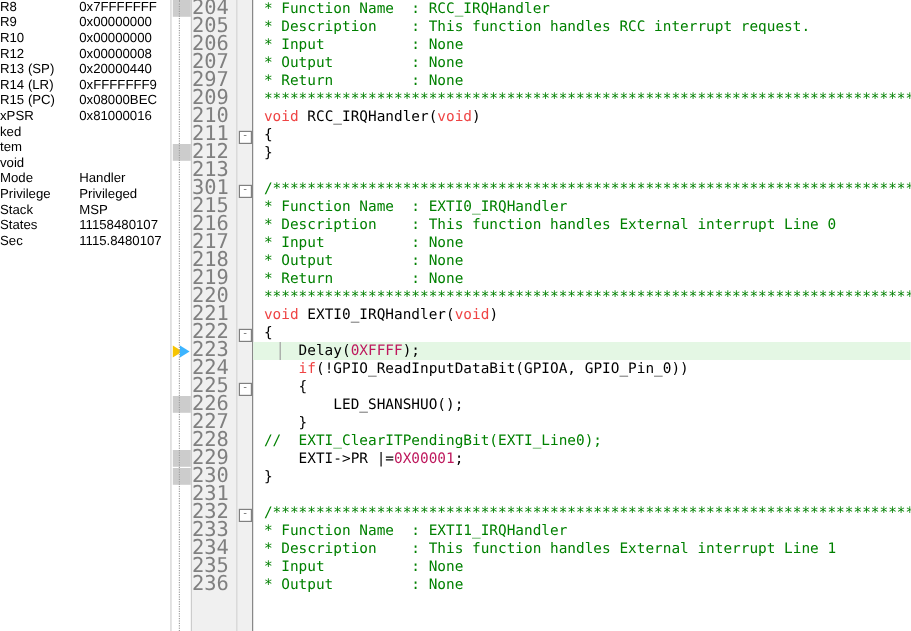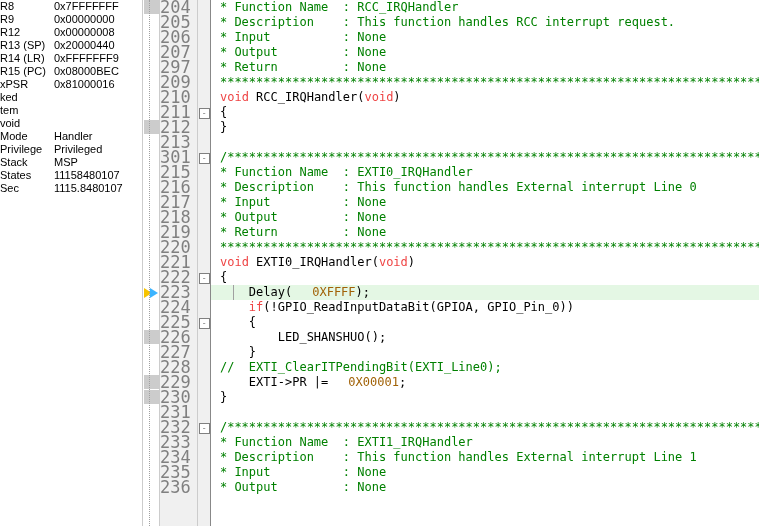--- a/index.html
+++ b/index.html
@@ -27,21 +27,21 @@
     background: #fff;
     overflow: hidden;
     padding-top: 0;
   }
   .reg-row {
     white-space: pre;
     line-height: 13px;
   }
   .reg-name {
     display: inline-block;
-    width: 54px;
+    width: 66px;
     white-space: pre;
   }
   .reg-val {
     display: inline-block;
   }
   
   .editor {
     flex: 1;
     display: flex;
     position: relative;
@@ -79,21 +79,21 @@
     font-size: 17px;
   }
   .code-text {
     white-space: pre;
     padding-left: 2px;
     font-family: "Consolas", monospace;
     font-size: 12px;
   }
   .c-comment { color: #008000; }
   .c-keyword { color: #ef4444; }
-  .c-number  { color: #a16207; margin-left: 20px; }
+  .c-number  { color: #be185d; }
   .highlight-line {
     background: #e4f7e4;
   }
   .fold-box {
     display: inline-block;
     width: 9px;
     height: 9px;
     border: 1px solid #808080;
     background: #fff;
     font-size: 8px;
@@ -140,20 +140,21 @@
   }
 </style>
 </head>
 <body>
 
 <div class="container">
 
   <div class="left-panel" id="reg-panel">
       <div class="reg-row"><span class="reg-name">R8</span><span class="reg-val">0x7FFFFFFF</span></div>
       <div class="reg-row"><span class="reg-name">R9</span><span class="reg-val">0x00000000</span></div>
+      <div class="reg-row"><span class="reg-name">R10</span><span class="reg-val">0x00000000</span></div>
       <div class="reg-row"><span class="reg-name">R12</span><span class="reg-val">0x00000008</span></div>
       <div class="reg-row"><span class="reg-name">R13 (SP)</span><span class="reg-val">0x20000440</span></div>
       <div class="reg-row"><span class="reg-name">R14 (LR)</span><span class="reg-val">0xFFFFFFF9</span></div>
       <div class="reg-row"><span class="reg-name">R15 (PC)</span><span class="reg-val">0x08000BEC</span></div>
       <div class="reg-row"><span class="reg-name">xPSR</span><span class="reg-val">0x81000016</span></div>
       <div class="reg-row"><span class="reg-name">ked</span><span class="reg-val"></span></div>
       <div class="reg-row"><span class="reg-name">tem</span><span class="reg-val"></span></div>
       <div class="reg-row"><span class="reg-name">void</span><span class="reg-val"></span></div>
       <div class="reg-row"><span class="reg-name">Mode</span><span class="reg-val">Handler</span></div>
       <div class="reg-row"><span class="reg-name">Privilege</span><span class="reg-val">Privileged</span></div>

